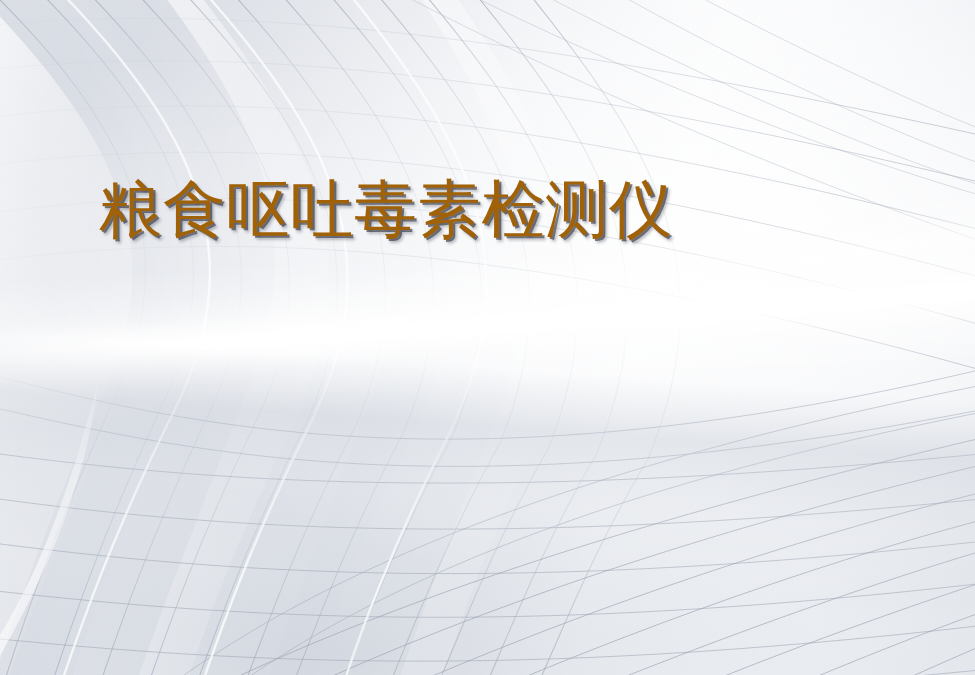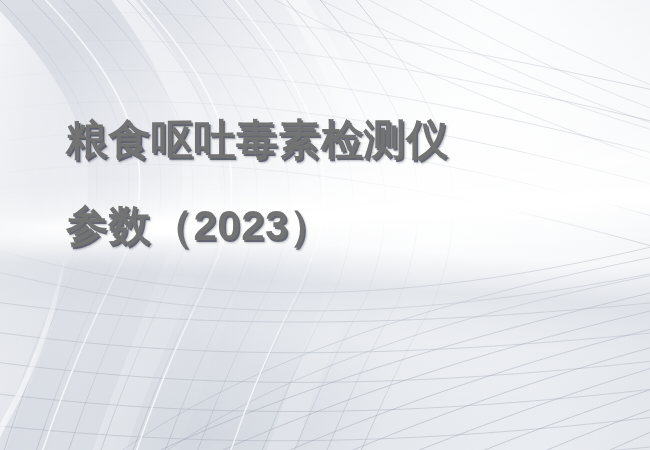--- a/index.html
+++ b/index.html
@@ -68,22 +68,22 @@
 
   
   .title-block {
     position: absolute;
     left: 66px;
     top: 118px;
     width: 520px;
   }
 
   .title-line {
-    color: #737373;
-    font-weight: bold;
+    color: #a16207;
+    font-weight: normal;
     font-size: 42px;
     line-height: 44px;
     letter-spacing: 0.5px;
     white-space: nowrap;
     text-shadow:
        1.5px 1.5px 0 rgba(25,30,45,0.55),
        2.5px 2.5px 2px rgba(40,45,60,0.30);
   }
 
   .title-line.line2 {
@@ -198,16 +198,15 @@
       <path d="M-20,470 C 30,392 58,320 66,252 C 46,330 20,402 -20,452 Z" fill="#ffffff" opacity="0.55"></path>
     </svg>
   </div>
 
   <div class="bg-layer bg-streak"></div>
   <div class="bg-layer bg-streak2"></div>
   <div class="bg-layer bg-shade"></div>
 
   <div class="title-block">
     <div class="title-line line1">粮食呕吐毒素检测仪</div>
-    <div class="title-line line2">参数（2023）</div>
   </div>
 
 </div>
 
 </body></html>

